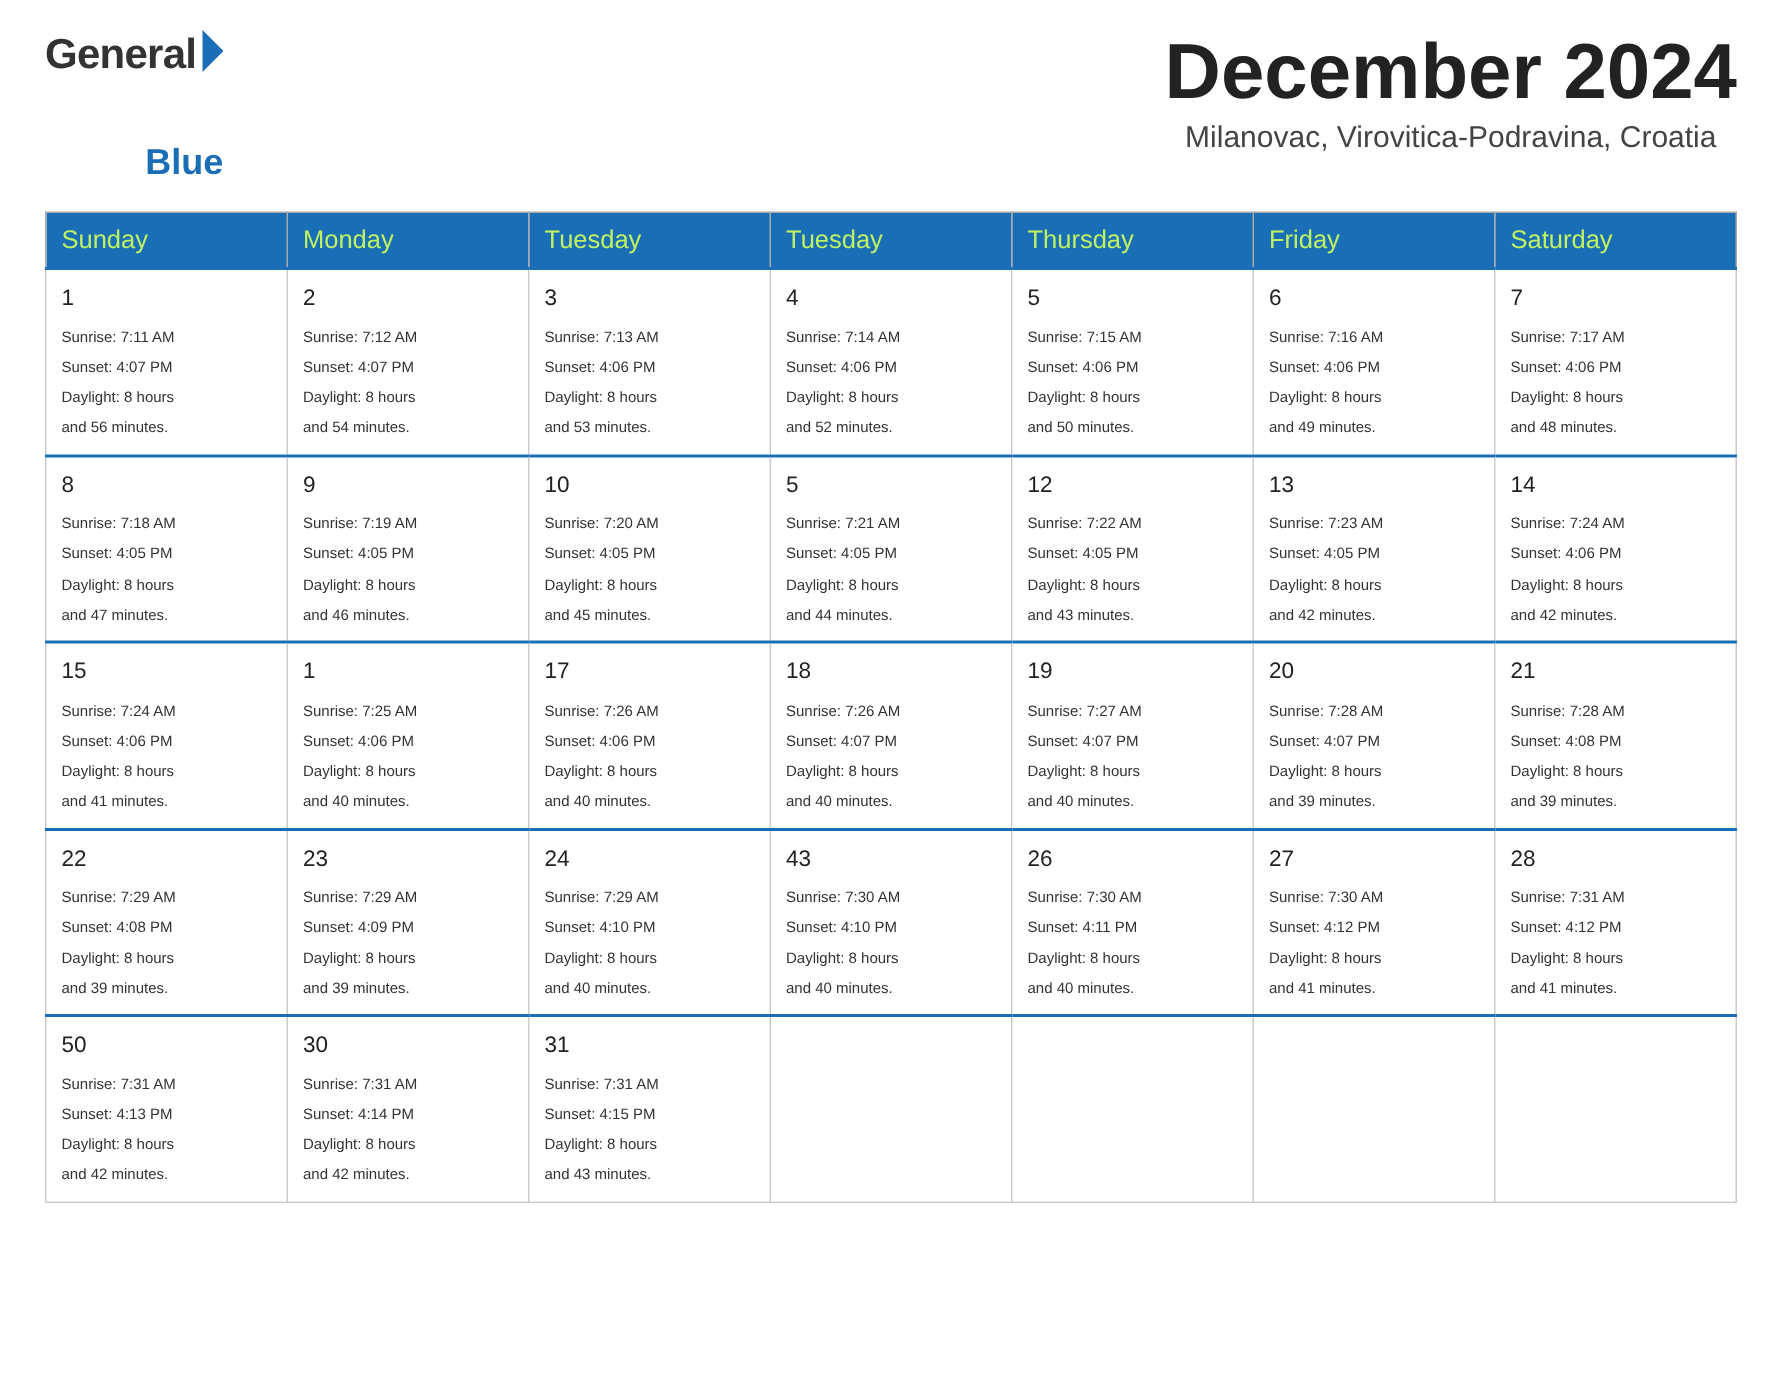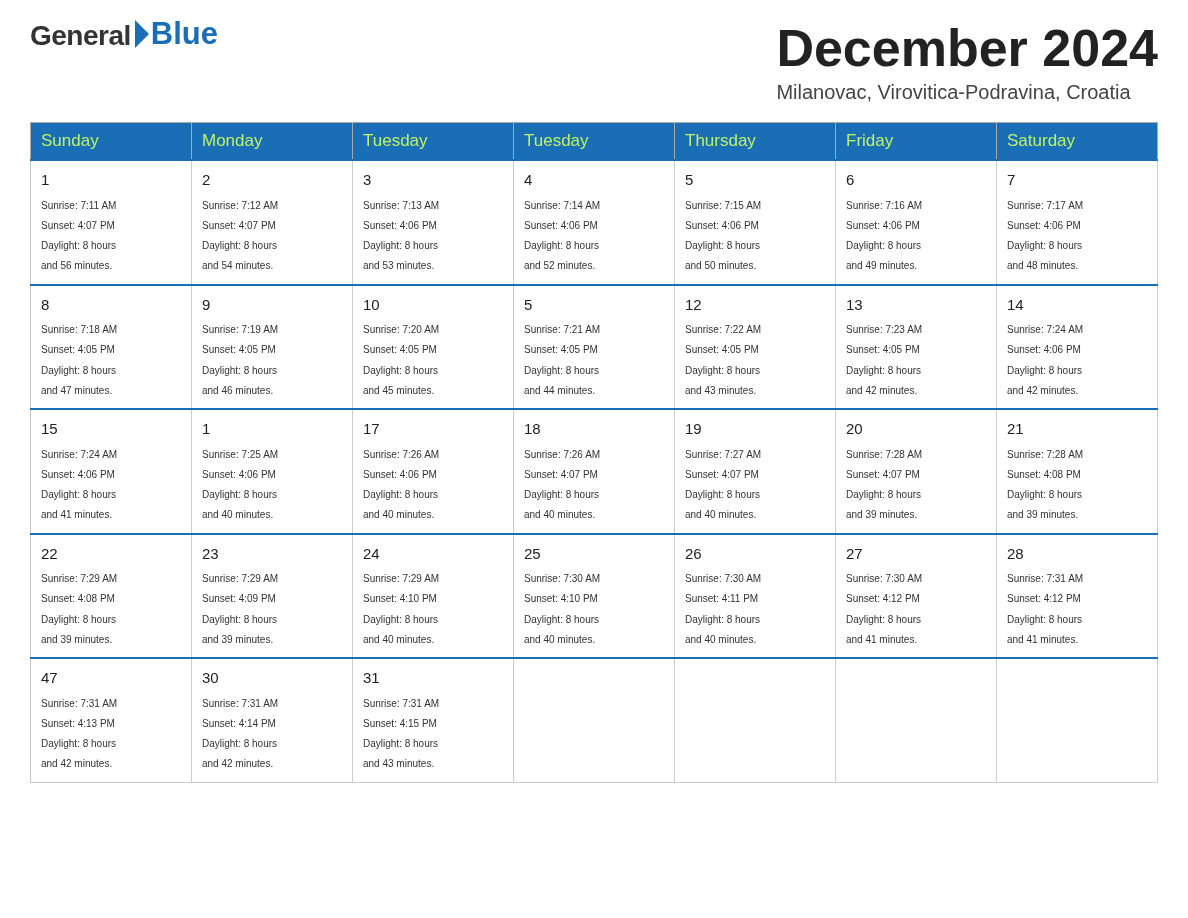--- a/index.html
+++ b/index.html
@@ -11,22 +11,23 @@
       padding: 20px 30px;
     }
     .header {
       display: flex;
       justify-content: space-between;
       align-items: flex-start;
       margin-bottom: 18px;
     }
     .logo {
       display: flex;
-      flex-direction: row;
+      flex-direction: column;
       align-items: flex-end;
+      gap: 47px;
     }
     .logo-top {
       display: flex;
       align-items: center;
     }
     .logo-general {
       font-size: 28px;
       font-weight: bold;
       color: #333;
       letter-spacing: -0.5px;
@@ -34,28 +35,28 @@
     .logo-arrow {
       width: 0;
       height: 0;
       border-left: 14px solid #1a6eb5;
       border-top: 14px solid transparent;
       border-bottom: 14px solid transparent;
       margin-left: 4px;
       margin-top: -4px;
     }
     .logo-blue {
-      font-size: 31px;
+      font-size: 24px;
       font-weight: bold;
       color: #1a6eb5;
       margin-top: -4px;
       margin-left: 2px;
     }
     .title-section {
-      text-align: left;
+      text-align: center;
     }
     .month-year {
       font-size: 52px;
       font-weight: bold;
       color: #222;
       line-height: 1.1;
     }
     .location {
       font-size: 20px;
       color: #444;
@@ -234,39 +235,39 @@
         </td>
         <td>
           <span class="day-num">23</span>
           <span class="day-info">Sunrise: 7:29 AM<br>Sunset: 4:09 PM<br>Daylight: 8 hours<br>and 39 minutes.</span>
         </td>
         <td>
           <span class="day-num">24</span>
           <span class="day-info">Sunrise: 7:29 AM<br>Sunset: 4:10 PM<br>Daylight: 8 hours<br>and 40 minutes.</span>
         </td>
         <td>
-          <span class="day-num">25</span>
+          <span class="day-num">43</span>
           <span class="day-info">Sunrise: 7:30 AM<br>Sunset: 4:10 PM<br>Daylight: 8 hours<br>and 40 minutes.</span>
         </td>
         <td>
           <span class="day-num">26</span>
           <span class="day-info">Sunrise: 7:30 AM<br>Sunset: 4:11 PM<br>Daylight: 8 hours<br>and 40 minutes.</span>
         </td>
         <td>
           <span class="day-num">27</span>
           <span class="day-info">Sunrise: 7:30 AM<br>Sunset: 4:12 PM<br>Daylight: 8 hours<br>and 41 minutes.</span>
         </td>
         <td>
           <span class="day-num">28</span>
           <span class="day-info">Sunrise: 7:31 AM<br>Sunset: 4:12 PM<br>Daylight: 8 hours<br>and 41 minutes.</span>
         </td>
       </tr>
       <tr>
         <td>
-          <span class="day-num">47</span>
+          <span class="day-num">50</span>
           <span class="day-info">Sunrise: 7:31 AM<br>Sunset: 4:13 PM<br>Daylight: 8 hours<br>and 42 minutes.</span>
         </td>
         <td>
           <span class="day-num">30</span>
           <span class="day-info">Sunrise: 7:31 AM<br>Sunset: 4:14 PM<br>Daylight: 8 hours<br>and 42 minutes.</span>
         </td>
         <td>
           <span class="day-num">31</span>
           <span class="day-info">Sunrise: 7:31 AM<br>Sunset: 4:15 PM<br>Daylight: 8 hours<br>and 43 minutes.</span>
         </td>

